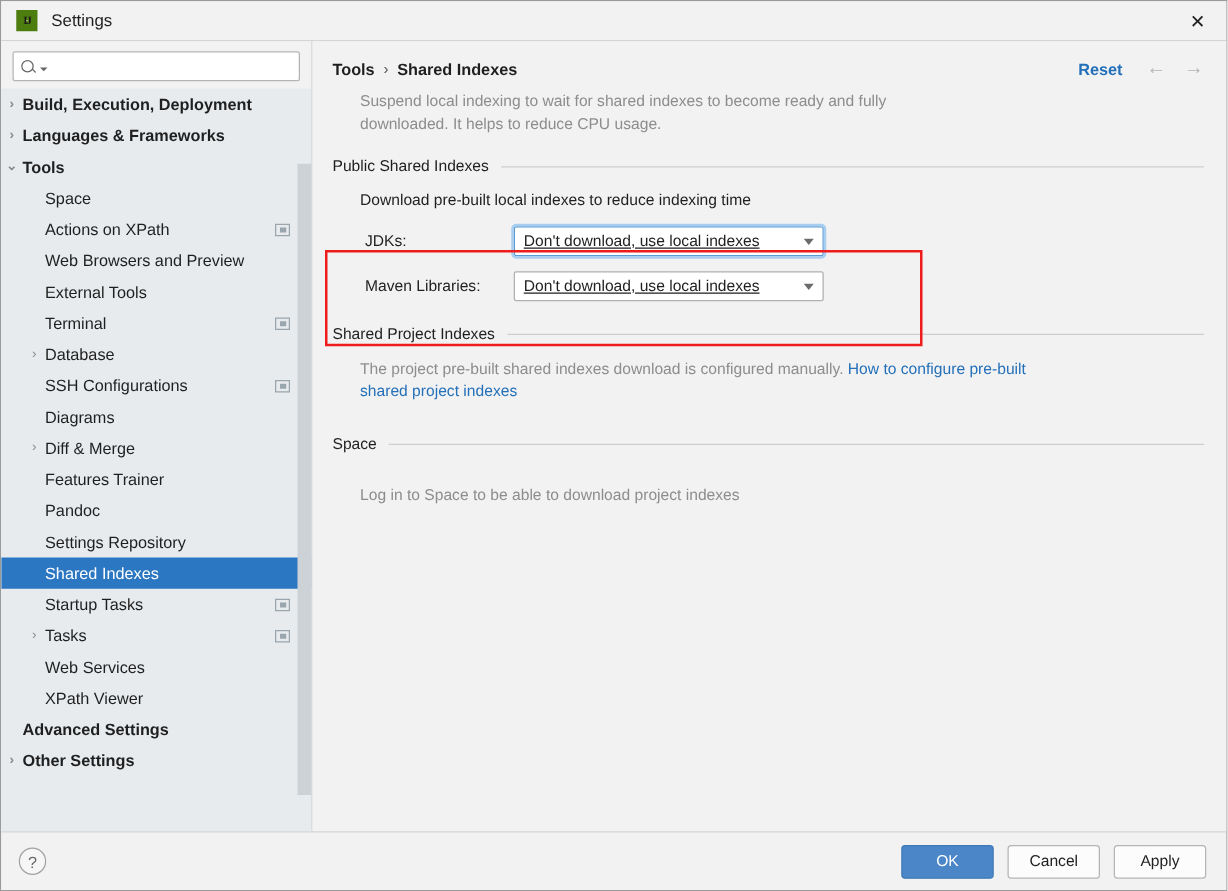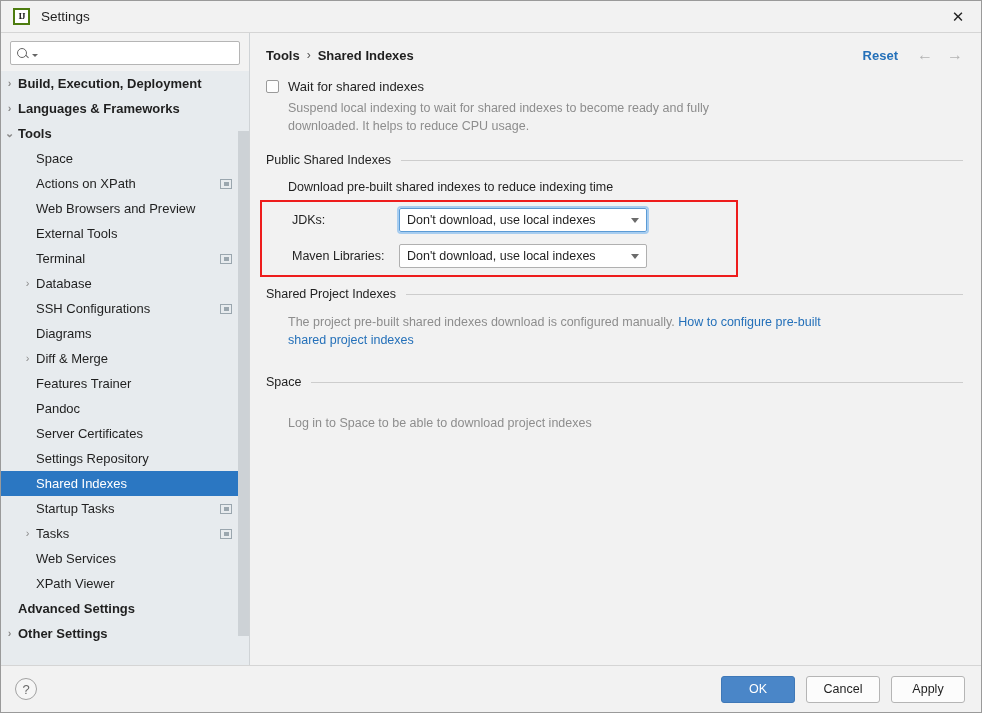--- a/index.html
+++ b/index.html
@@ -30,21 +30,21 @@
     background: #f2f2f2;
     display: flex;
     align-items: center;
     border-bottom: 1px solid #d5d5d5;
     position: relative;
   }
   .titlebar-logo {
     width: 17px; height: 17px;
     margin-left: 12px;
     background: #ffffff;
-    border: 2px solid #4d7c0f;
+    border: 8px solid #4d7c0f;
     display: flex;
     align-items: center;
     justify-content: center;
     font-size: 9px;
     font-weight: bold;
     color: #1a1a1a;
     font-family: "Liberation Serif", serif;
     line-height: 1;
     letter-spacing: -1px;
   }
@@ -325,40 +325,42 @@
 
   .form-grid {
     margin-top: 13px;
     margin-left: 26px;
   }
   .form-row {
     display: flex;
     align-items: center;
     height: 26px;
     margin-bottom: 10px;
+    gap: 12px;
   }
   .form-label {
     font-size: 12.5px;
     color: #1f1f1f;
     width: 107px;
     flex: 0 0 107px;
   }
   .combo {
     width: 248px;
     height: 24px;
     background: #ffffff;
     border: 1px solid #b0b0b0;
     border-radius: 2px;
     display: flex;
     align-items: center;
     padding: 0 7px;
     font-size: 12.5px;
     color: #1f1f1f;
     position: relative;
     cursor: pointer;
+    text-decoration: underline;
   }
   .combo.focused {
     outline: 2px solid #a7cdf0;
     border-color: #5b9bd5;
   }
   .combo .val { flex: 1; }
   .combo .arrow {
     width: 0; height: 0;
     border-left: 4.5px solid transparent;
     border-right: 4.5px solid transparent;
@@ -522,25 +524,20 @@
           </div>
           <div class="tree-item">
             <span style="display: inline-block; width: 18px;"></span>
             <span class="tw empty">›</span>
             <span class="tree-label">Features Trainer</span>
           </div>
           <div class="tree-item">
             <span style="display: inline-block; width: 18px;"></span>
             <span class="tw empty">›</span>
             <span class="tree-label">Pandoc</span>
-          </div>
-          <div class="tree-item">
-            <span style="display: inline-block; width: 18px;"></span>
-            <span class="tw empty">›</span>
-            <span class="tree-label">Server Certificates</span>
           </div>
           <div class="tree-item">
             <span style="display: inline-block; width: 18px;"></span>
             <span class="tw empty">›</span>
             <span class="tree-label">Settings Repository</span>
           </div>
           <div class="tree-item selected">
             <span style="display: inline-block; width: 18px;"></span>
             <span class="tw empty">›</span>
             <span class="tree-label">Shared Indexes</span>
@@ -595,31 +592,27 @@
           <span class="crumb-link">Tools</span>
           <span class="sep">›</span>
           <span>Shared Indexes</span>
         </div>
         <div class="bc-spacer"></div>
         <div class="reset-link">Reset</div>
         <div class="nav-arrow">←</div>
         <div class="nav-arrow">→</div>
       </div>
 
-      <div class="checkbox-row">
-        <div class="cbox"></div>
-        <div class="checkbox-label">Wait for shared indexes</div>
-      </div>
       <div class="hint">Suspend local indexing to wait for shared indexes to become ready and fully downloaded. It helps to reduce CPU usage.</div>
 
       <div class="section">
         <div class="section-title">Public Shared Indexes</div>
         <div class="section-line"></div>
       </div>
-      <div class="subtext">Download pre-built shared indexes to reduce indexing time</div>
+      <div class="subtext">Download pre-built local indexes to reduce indexing time</div>
 
       <div class="form-grid" id="public-form">
           <div class="form-row">
             <div class="form-label">JDKs:</div>
             <div class="combo focused">
               <span class="val">Don't download, use local indexes</span>
               <span class="arrow"></span>
             </div>
           </div>
           <div class="form-row">

